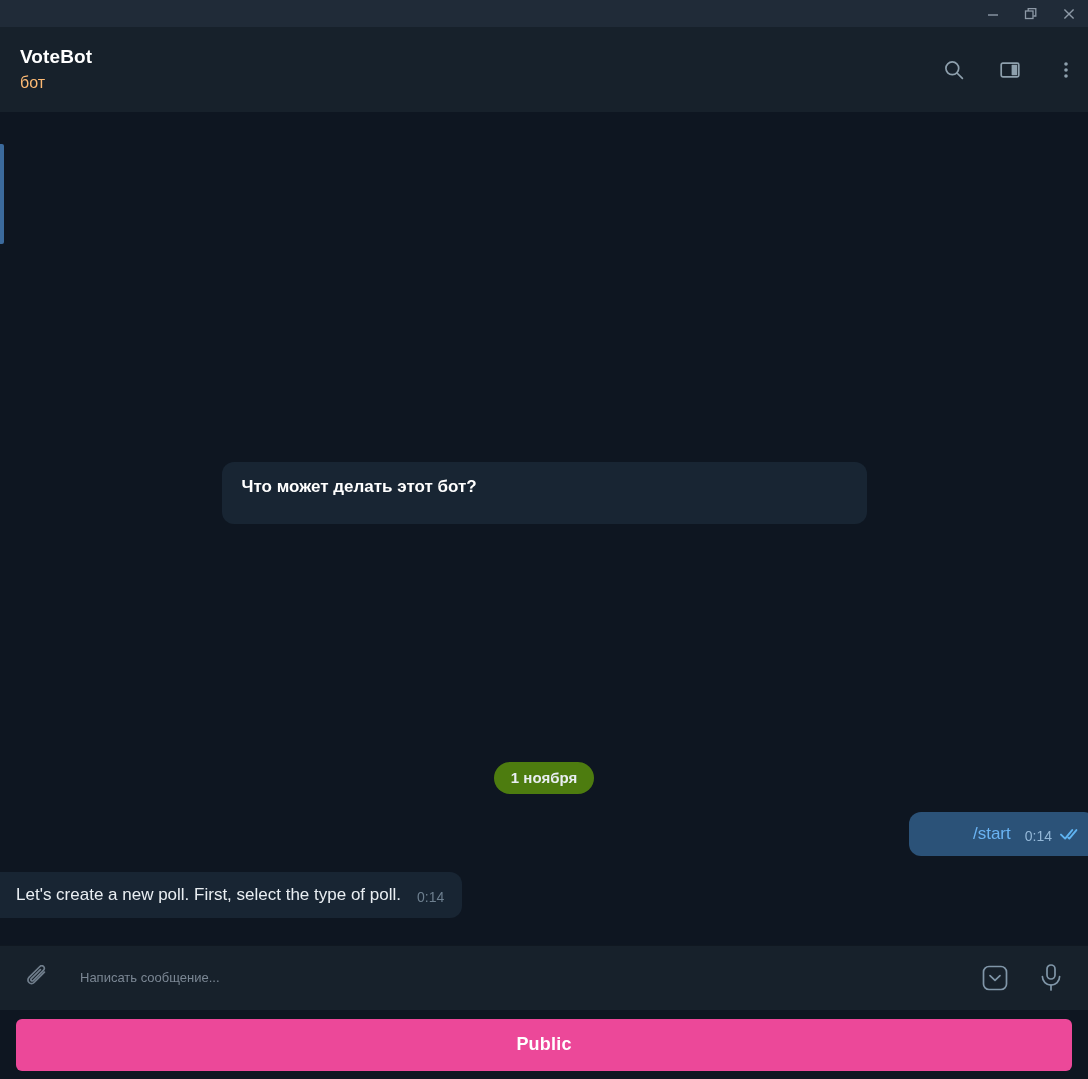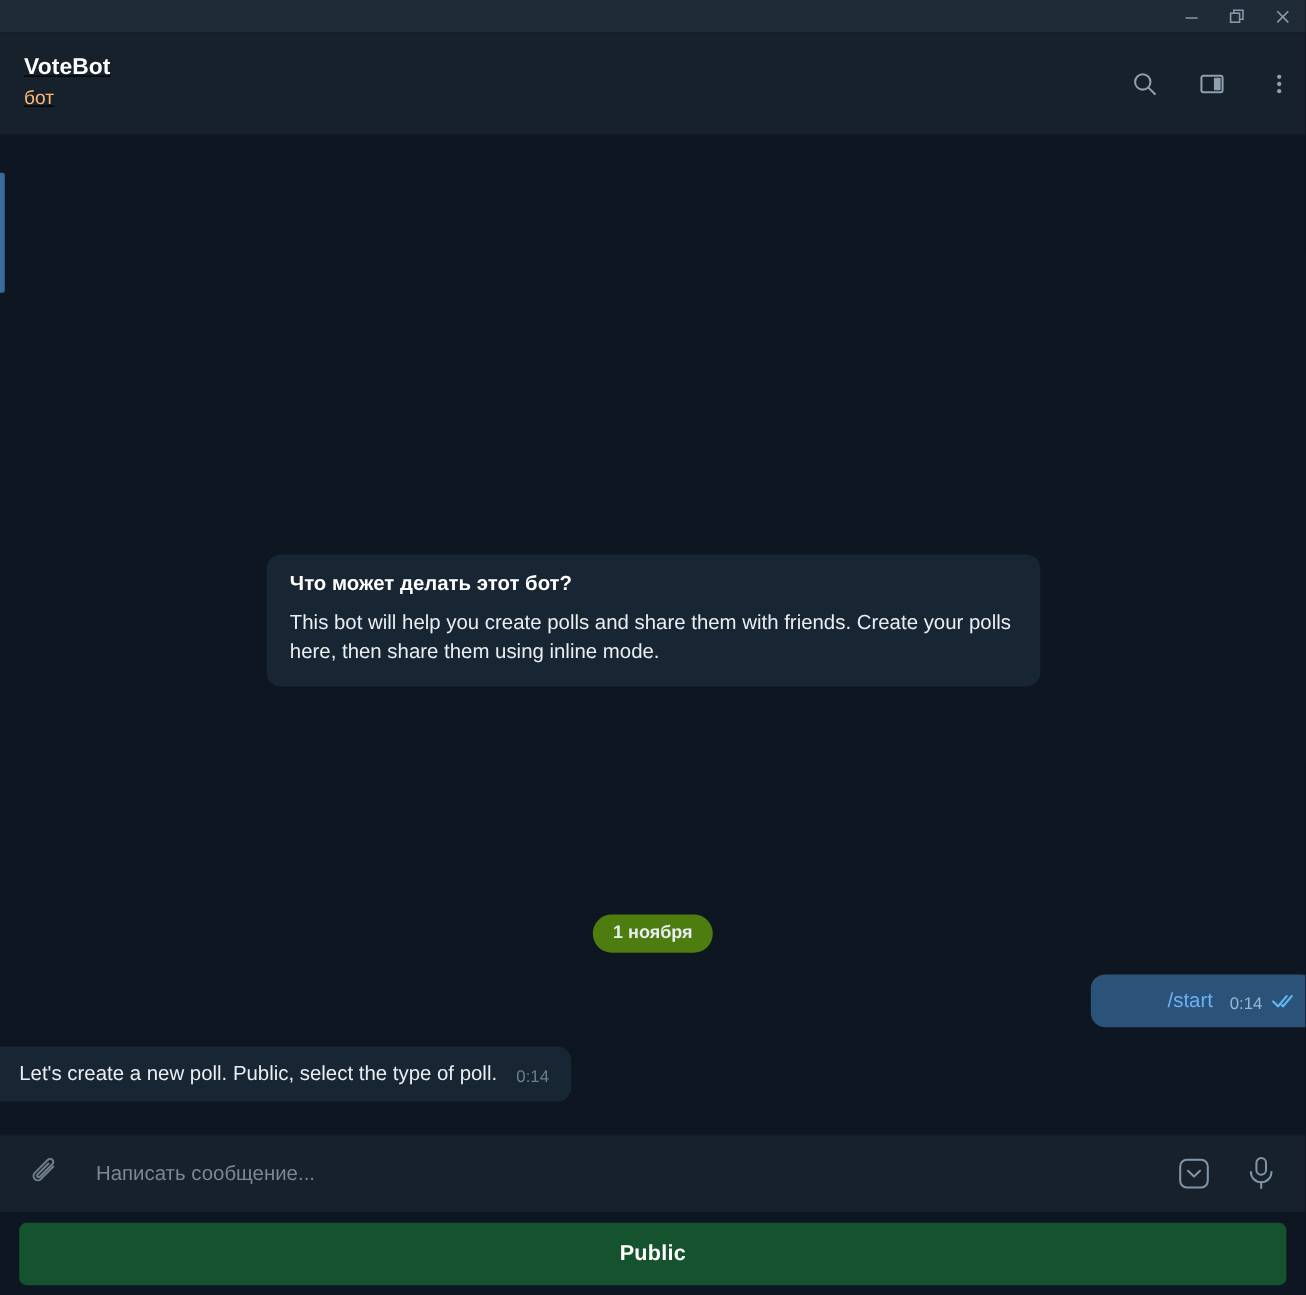--- a/index.html
+++ b/index.html
@@ -46,21 +46,20 @@
   .chat-header {
     height: 85px;
     background: #17212b;
     display: flex;
     align-items: center;
     padding: 0 0 0 20px;
     box-sizing: border-box;
     flex: 0 0 auto;
     position: relative;
     z-index: 3;
-    text-decoration: underline;
   }
   .peer-info {
     display: flex;
     flex-direction: column;
     justify-content: center;
     flex: 1 1 auto;
     min-width: 0;
   }
   .peer-name {
     color: #ffffff;
@@ -239,21 +238,21 @@
     height: 40px;
     display: flex;
     align-items: center;
     justify-content: center;
     color: #707e8c;
     flex: 0 0 auto;
   }
   .msg-input {
     flex: 1 1 auto;
     color: #ef4444;
-    font-size: 17px;
+    font-size: 13px;
     line-height: 22px;
     padding-left: 22px;
     background: transparent;
     border: none;
     outline: none;
     font-family: inherit;
   }
   .msg-input::placeholder { color: #7b8794; opacity: 1; }
   .composer-actions {
     display: flex;
@@ -278,21 +277,21 @@
     background: #0e1621;
     display: flex;
     align-items: center;
     gap: 9px;
     padding: 0 16px;
     box-sizing: border-box;
   }
   .kb-btn {
     flex: 1 1 0;
     height: 52px;
-    background: #14532d;
+    background: #ec4899;
     border: none;
     border-radius: 6px;
     color: #ffffff;
     font-size: 18px;
     font-weight: bold;
     font-family: inherit;
     display: flex;
     align-items: center;
     justify-content: center;
     letter-spacing: 0.2px;
@@ -351,21 +350,20 @@
     </div>
   </div>
 
   <div class="messages">
 
     <div class="left-strip"></div>
 
     <div class="bot-info-wrap">
       <div class="bot-info">
         <div class="bot-info-title">Что может делать этот бот?</div>
-        <div class="bot-info-text">This bot will help you create polls and share them with friends. Create your polls here, then share them using inline mode.</div>
       </div>
     </div>
 
     <div class="date-wrap">
       <div class="date-chip">1 ноября</div>
     </div>
 
     <div class="row-out">
       <div class="bubble-out">
         <span class="cmd-text">/start</span>
@@ -376,21 +374,21 @@
               <polyline points="1,7.6 5.1,11.6 12.2,3.1"></polyline>
               <polyline points="8.2,10.6 9.3,11.6 16.4,3.1"></polyline>
             </svg>
           </span>
         </span>
       </div>
     </div>
 
     <div class="row-in">
       <div class="bubble-in">
-        <span class="msg-in-text">Let's create a new poll. Public, select the type of poll.</span>
+        <span class="msg-in-text">Let's create a new poll. First, select the type of poll.</span>
         <span class="time-in">0:14</span>
       </div>
     </div>
 
   </div>
 
   <div class="composer">
     <div class="attach-btn">
       <svg width="26" height="26" viewBox="0 0 26 26" fill="none" stroke="currentColor" stroke-width="1.7" stroke-linecap="round" stroke-linejoin="round">
         <path d="M19.4 7.2 L9.1 17.5 a3.6 3.6 0 0 1-5.1-5.1 L14.9 1.5 a2.6 2.6 0 0 1 3.7 3.7 L8.2 15.6 a1.3 1.3 0 0 1-1.9-1.9 L15.4 4.6"></path>

